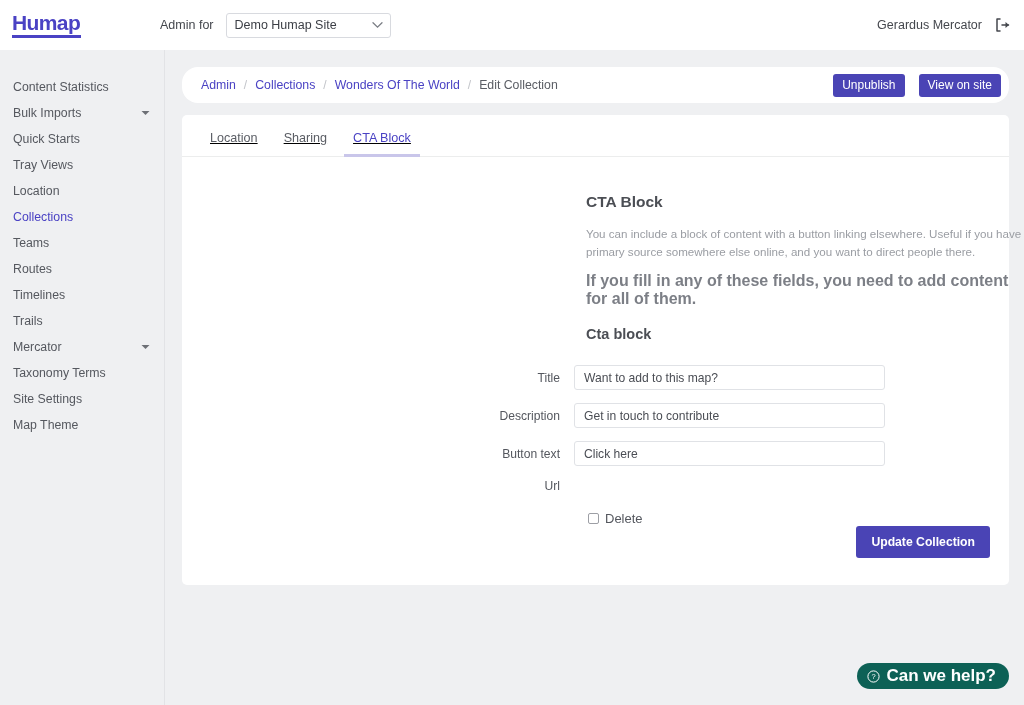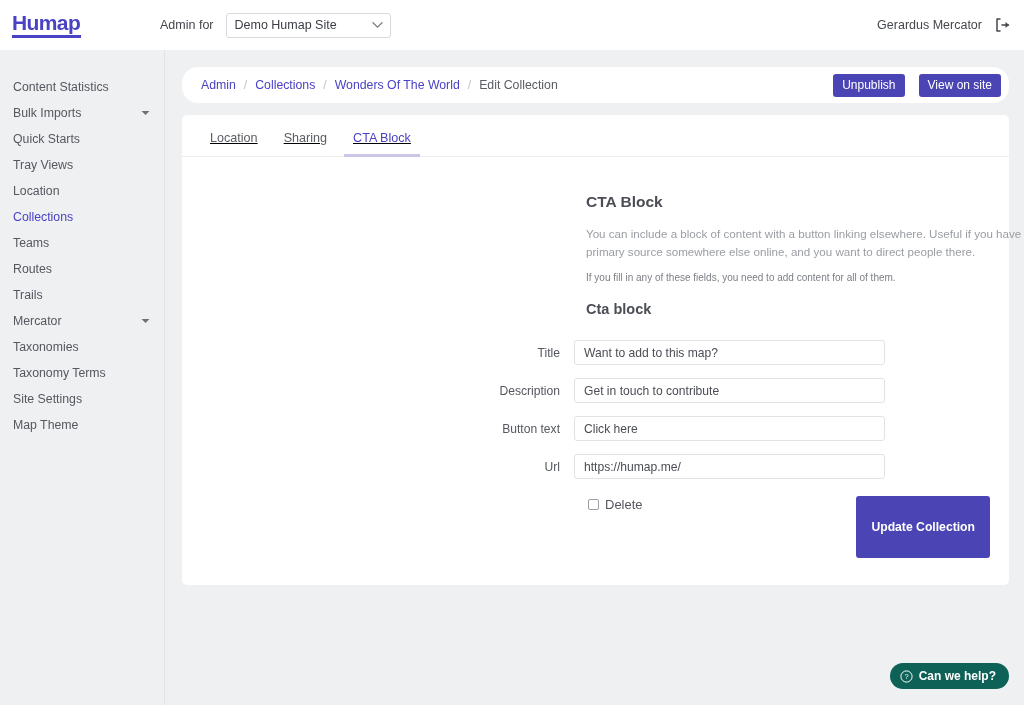--- a/index.html
+++ b/index.html
@@ -198,23 +198,23 @@
   }
   .block-desc {
     font-size: 11.6px;
     color: #9a9da3;
     line-height: 1.52;
     margin-left: 404px;
     width: 460px;
     margin-bottom: 12px;
   }
   .block-warn {
-    font-size: 10px;
+    font-size: 16px;
     color: #7c7f86;
-    font-weight: normal;
+    font-weight: bold;
     margin-left: 404px;
     margin-bottom: 18px;
   }
   .sub-title {
     font-size: 14.5px;
     color: #4b4e54;
     font-weight: bold;
     margin-left: 404px;
     padding-bottom: 9px;
     width: 460px;
@@ -269,42 +269,42 @@
     right: 19px;
     bottom: 27px;
   }
   .btn-submit {
     background: #4a44b5;
     color: #ffffff;
     font-size: 12.2px;
     font-weight: bold;
     border: none;
     border-radius: 3px;
-    padding: 24px 15px;
+    padding: 9px 15px;
     cursor: pointer;
     font-family: "Liberation Sans", sans-serif;
   }
 
   
   .chat-widget {
     position: absolute;
     right: 15px;
     bottom: 16px;
     background: #0d6156;
     border-radius: 16px;
     height: 26px;
     display: flex;
     align-items: center;
     padding: 0 13px 0 10px;
     gap: 6px;
     cursor: pointer;
   }
   .chat-label {
     color: #ffffff;
-    font-size: 12px;
+    font-size: 17px;
     font-weight: bold;
   }
 </style>
 </head>
 <body>
 
 <div class="topbar">
   <div class="logo-wrap">
     <div class="logo">Humap</div>
   </div>
@@ -360,32 +360,32 @@
     <div class="nav-item active">
       <span>Collections</span>
     </div>
     <div class="nav-item">
       <span>Teams</span>
     </div>
     <div class="nav-item">
       <span>Routes</span>
     </div>
     <div class="nav-item">
+      <span>Timelines</span>
+    </div>
+    <div class="nav-item">
       <span>Trails</span>
     </div>
     <div class="nav-item">
       <span>Mercator</span>
       <span class="nav-caret">
         <svg width="9" height="6" viewBox="0 0 9 6">
             <path d="M0.5 1 L4.5 5 L8.5 1 Z" fill="#6d7076"></path>
           </svg>
       </span>
-    </div>
-    <div class="nav-item">
-      <span>Taxonomies</span>
     </div>
     <div class="nav-item">
       <span>Taxonomy Terms</span>
     </div>
     <div class="nav-item">
       <span>Site Settings</span>
     </div>
     <div class="nav-item">
       <span>Map Theme</span>
     </div>
@@ -433,21 +433,20 @@
           <input class="field-input" type="text" value="Get in touch to contribute" style="">
         </div>
 
         <div class="field-row">
           <div class="field-label">Button text</div>
           <input class="field-input" type="text" value="Click here" style="">
         </div>
 
         <div class="field-row">
           <div class="field-label">Url</div>
-          <input class="field-input" type="text" value="https://humap.me/" style="">
         </div>
 
         <div class="check-row">
           <div class="check-box"></div>
           <span class="check-label">Delete</span>
         </div>
       </div>
 
       <div class="submit-wrap">
         <button class="btn-submit">Update Collection</button>

